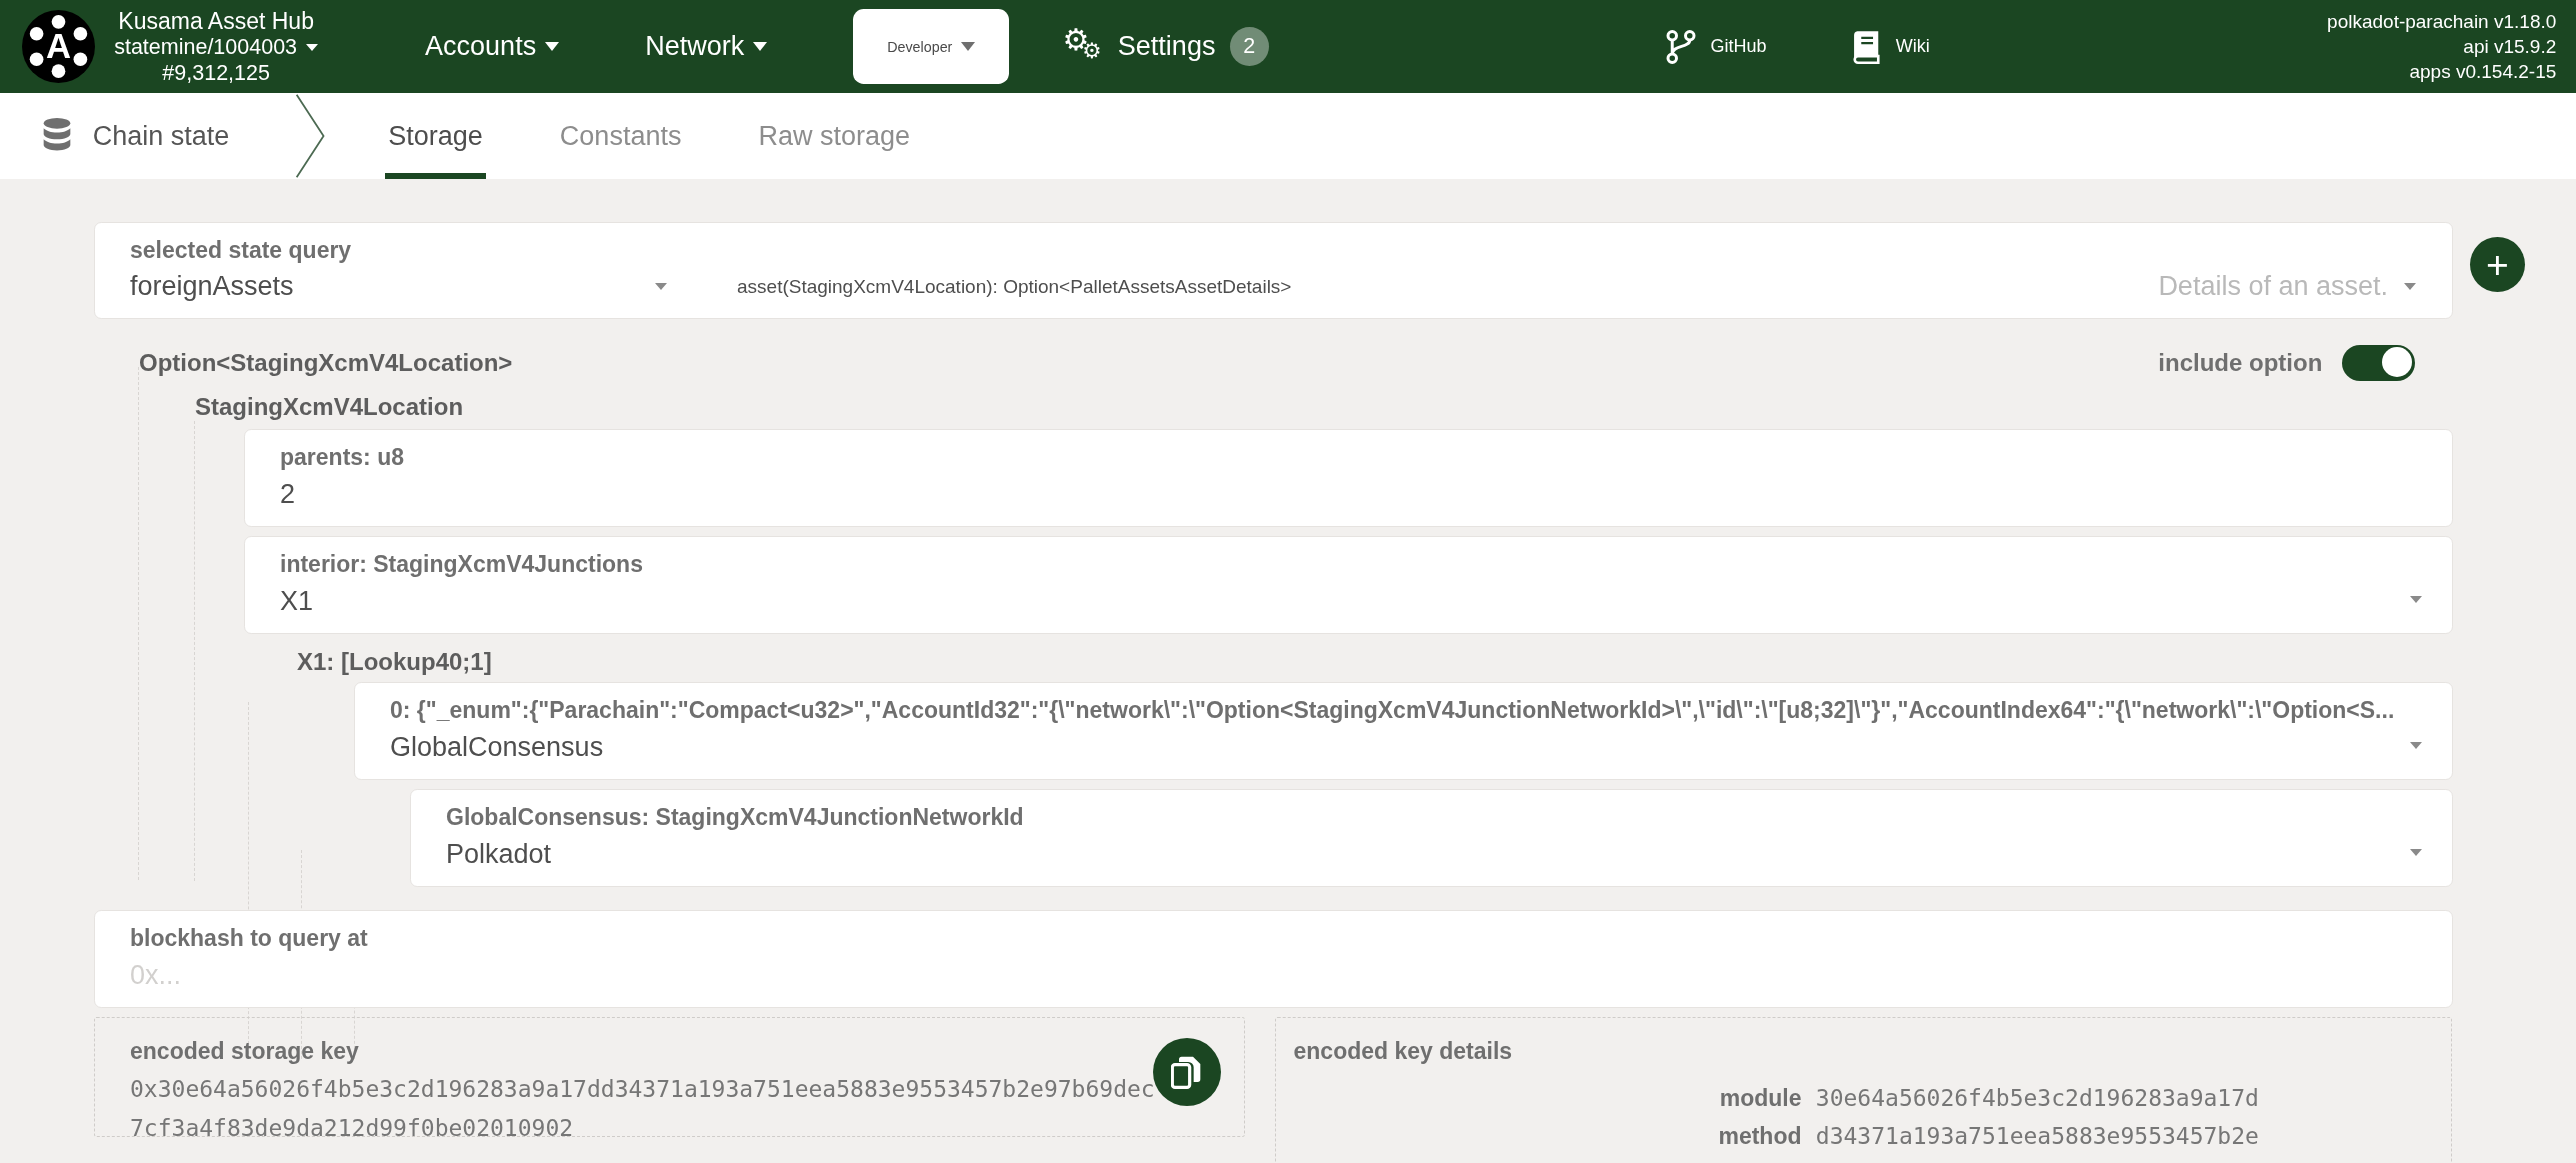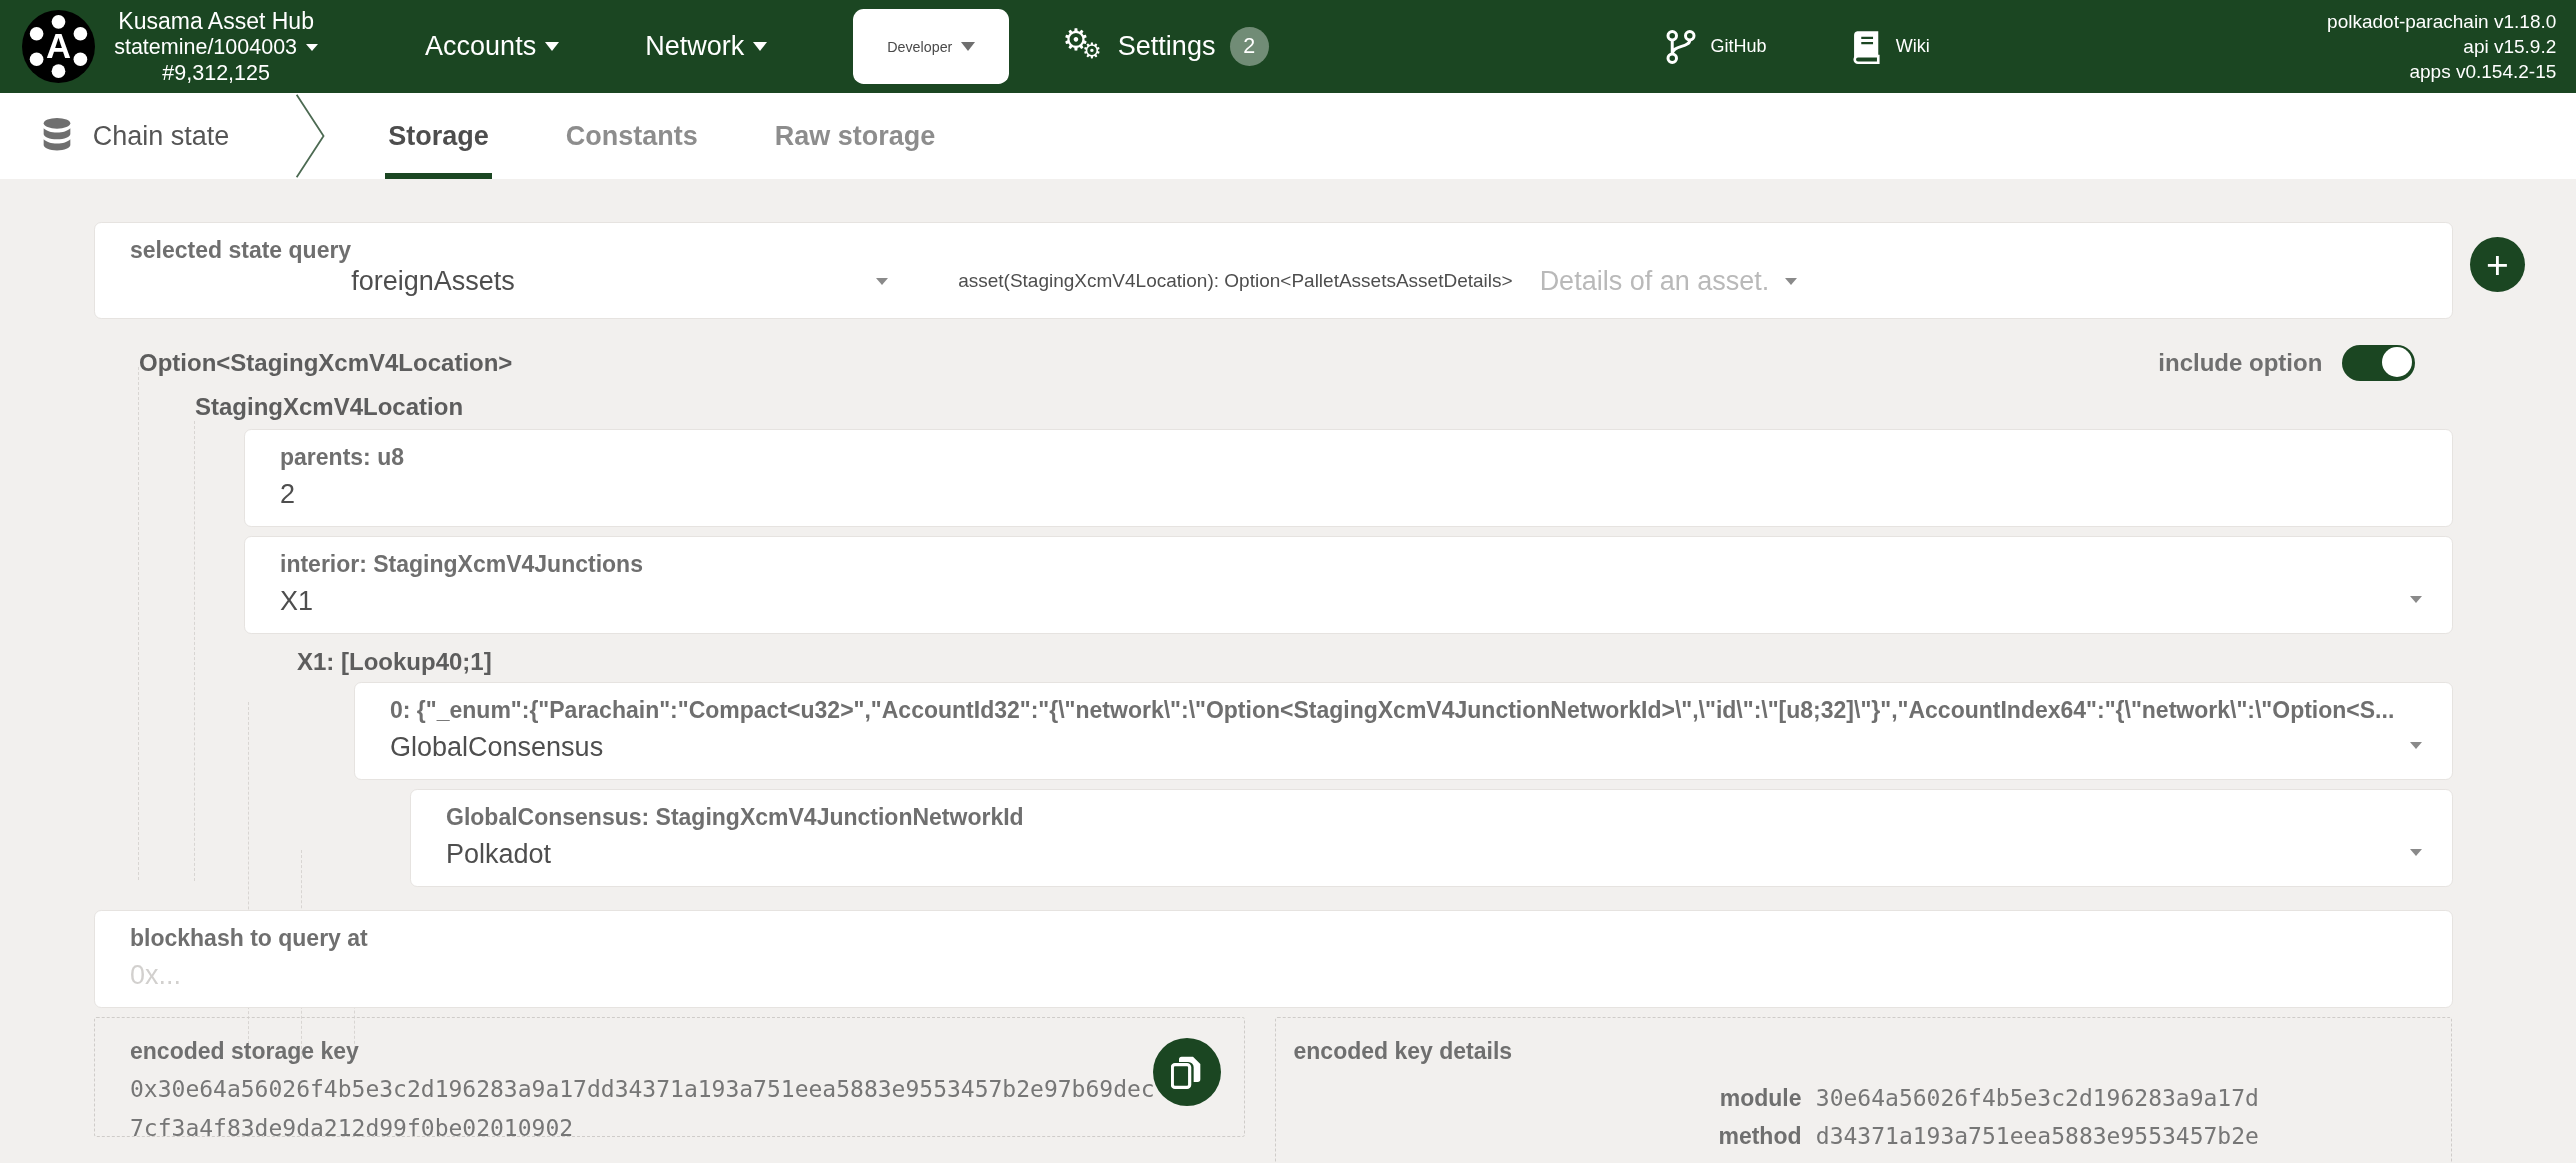--- a/index.html
+++ b/index.html
@@ -38,35 +38,35 @@
   .links{display:flex;align-items:center;margin-left:auto;}
   .link{display:flex;align-items:center;font-size:18px;margin-right:86px;cursor:pointer;}
   .link svg{margin-right:14.3px;}
   .versions{margin-left:auto;margin-right:19.7px;text-align:right;font-size:19px;line-height:25px;}
 
   
   .tabbar{height:86px;background:#fff;display:flex;align-items:center;}
   .section-title{display:flex;align-items:center;padding-left:41px;font-size:27px;color:#555;}
   .section-title svg{margin-right:19.7px;}
   .chev-sep{margin-left:64px;height:86px;}
-  .tabs{display:flex;align-items:center;margin-left:59px;height:86px;font-weight:bold;}
+  .tabs{display:flex;align-items:center;margin-left:59px;height:86px;}
   .tab{font-size:27px;color:#8d8d8d;margin-right:77px;height:86px;display:flex;align-items:center;position:relative;cursor:pointer;}
   .tab.active{color:#4d4d4d;}
   .tab.active::after{content:"";position:absolute;left:-3.6px;right:-3.6px;bottom:0;height:6.3px;background:var(--accent);}
 
   
   .content{position:relative;padding:43px 123px 0 94px;height:985px;}
   .card{background:#fff;border:0.9px solid var(--card-border);border-radius:7.2px;height:98px;padding:14.3px 36px 0 35px;position:relative;}
   .card .lbl{font-size:23px;font-weight:600;color:var(--label);line-height:27px;}
   .card .val{font-size:27px;color:var(--value);line-height:32px;margin-top:7.2px;white-space:nowrap;overflow:hidden;}
   .card .dd-caret{position:absolute;right:30px;bottom:30px;}
   input.val{border:none;outline:none;background:transparent;width:90%;font-family:inherit;display:block;}
   input::placeholder{color:#d2d0ce;}
 
-  .query-card{height:97px;display:flex;flex-direction:row;}
+  .query-card{height:97px;display:flex;flex-direction:column;}
   .qc-row2{display:flex;align-items:center;margin-top:7.2px;}
   .pallet-val{width:537px;display:flex;align-items:center;justify-content:space-between;font-size:27px;color:var(--value);gap:13px;}
   .method-text{flex:1;margin-left:70px;font-size:19px;color:var(--value);white-space:nowrap;overflow:hidden;}
   .details-ph{display:flex;align-items:center;color:var(--muted);font-size:27px;margin-left:27px;}
   .details-ph .caret{margin-left:16px;}
 
   .add-btn{position:absolute;left:2470px;top:58px;width:55px;height:55px;border-radius:50%;background:var(--accent);color:#fff;display:flex;align-items:center;justify-content:center;font-size:39px;font-weight:300;cursor:pointer;}
 
   .option-row{display:flex;align-items:center;justify-content:space-between;margin-top:24px;height:39px;}
   .tree-lbl{font-size:24px;font-weight:600;color:#5d5d5d;}

